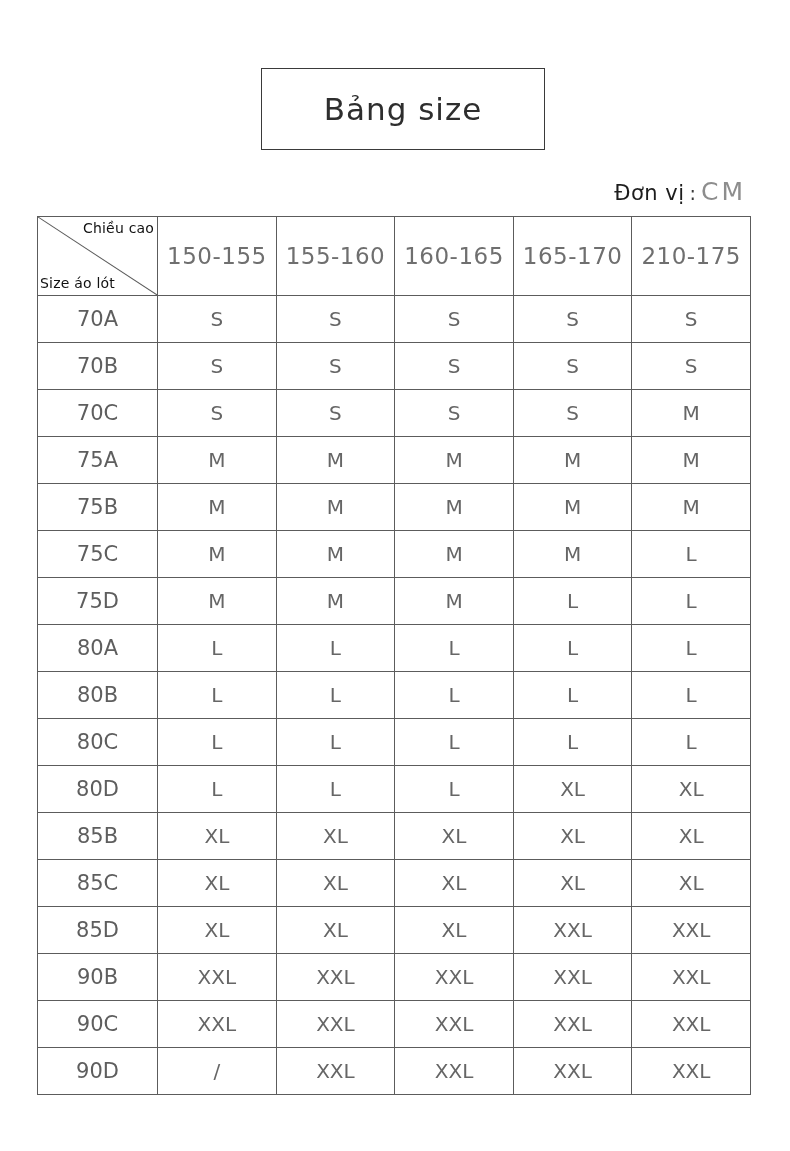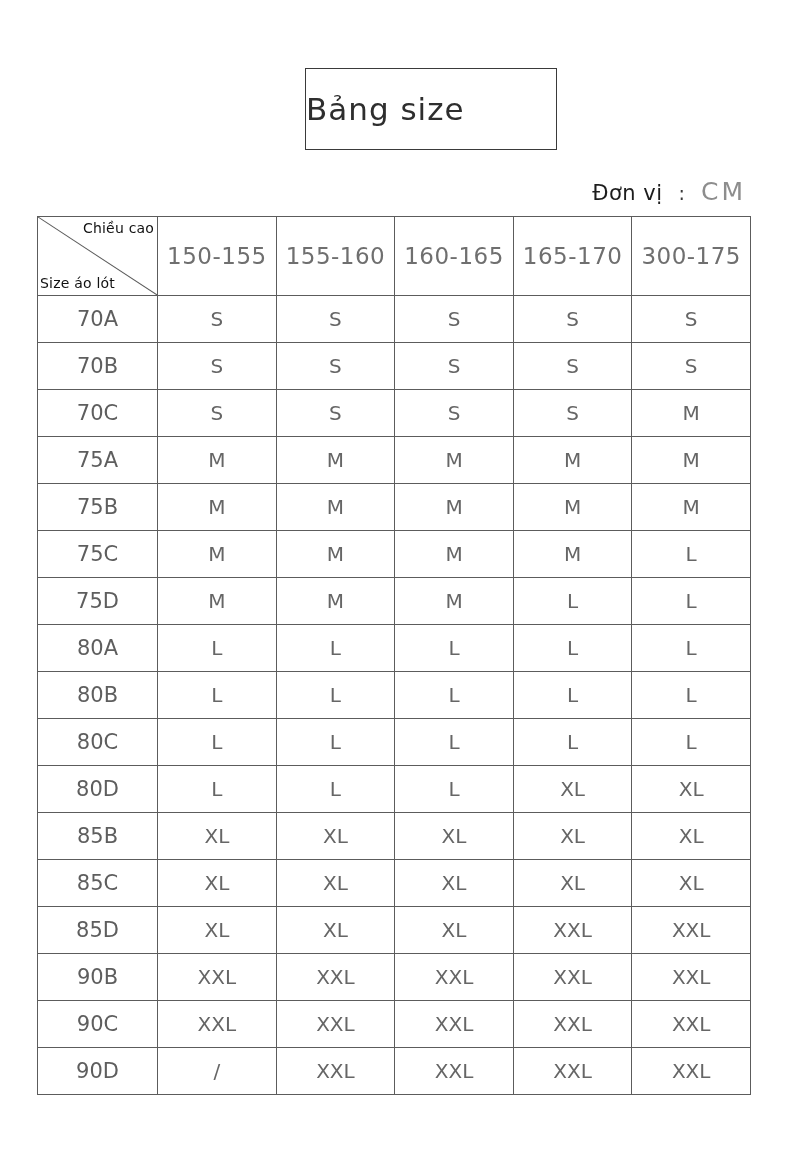--- a/index.html
+++ b/index.html
@@ -13,45 +13,45 @@
     font-family: "DejaVu Sans", sans-serif;
     position: relative;
     overflow: hidden;
   }
 
   
   #title-box {
     position: absolute;
     left: 261px;
     top: 68px;
-    width: 252px;
+    width: 284px;
     height: 82px;
     border: 1px solid #3a3a3a;
     box-sizing: border-box;
     display: flex;
     align-items: center;
-    margin-left: 44px;
+    justify-content: center;
   }
   #title-text {
     font-family: "DejaVu Sans", sans-serif;
     font-size: 31px;
     letter-spacing: 1px;
     color: #2e2e2e;
     font-weight: 400;
     white-space: nowrap;
   }
 
   
   #unit-line {
     position: absolute;
     right: 44px;
     top: 177px;
     display: flex;
     align-items: baseline;
-    gap: 16px;
+    gap: 5px;
     white-space: nowrap;
   }
   #unit-label {
     font-size: 21px;
     color: #1d1d1d;
     letter-spacing: 0.5px;
   }
   #unit-colon {
     font-size: 19px;
     color: #3a3a3a;
@@ -172,21 +172,21 @@
           <svg id="corner-diagonal" viewBox="0 0 120 78" preserveAspectRatio="none">
             <line x1="0" y1="0" x2="120" y2="78" stroke="#5c5c5c" stroke-width="1" vector-effect="non-scaling-stroke"></line>
           </svg>
           <span id="corner-top-label">Chiều cao</span>
           <span id="corner-bottom-label">Size áo lót</span>
         </th>
       <th class="col-header">150-155</th>
           <th class="col-header">155-160</th>
           <th class="col-header">160-165</th>
           <th class="col-header">165-170</th>
-          <th class="col-header">300-175</th>
+          <th class="col-header">210-175</th>
         </tr>
     </thead>
     <tbody id="table-body">
         <tr>
           <td class="row-label">70A</td>
           <td class="data-cell hl">S</td>
           <td class="data-cell hl">S</td>
           <td class="data-cell hl">S</td>
           <td class="data-cell hl">S</td>
           <td class="data-cell hl">S</td>

